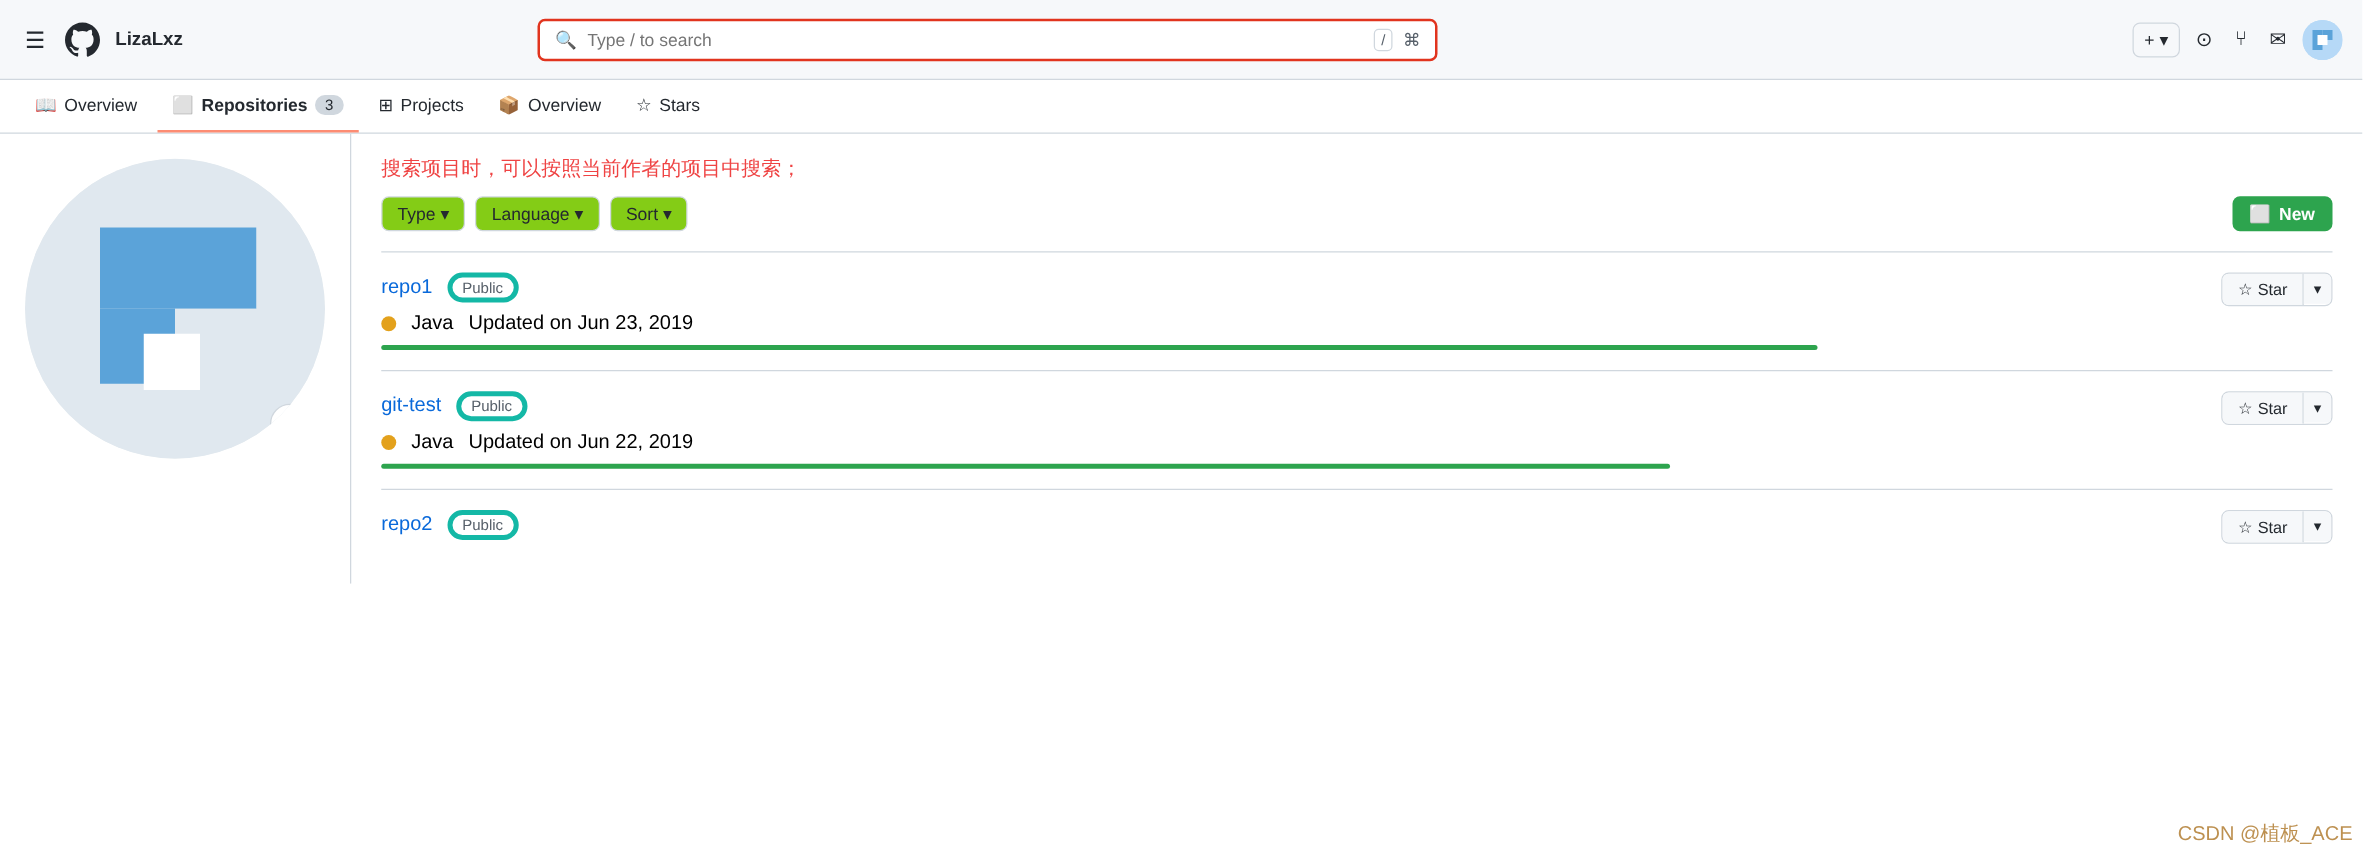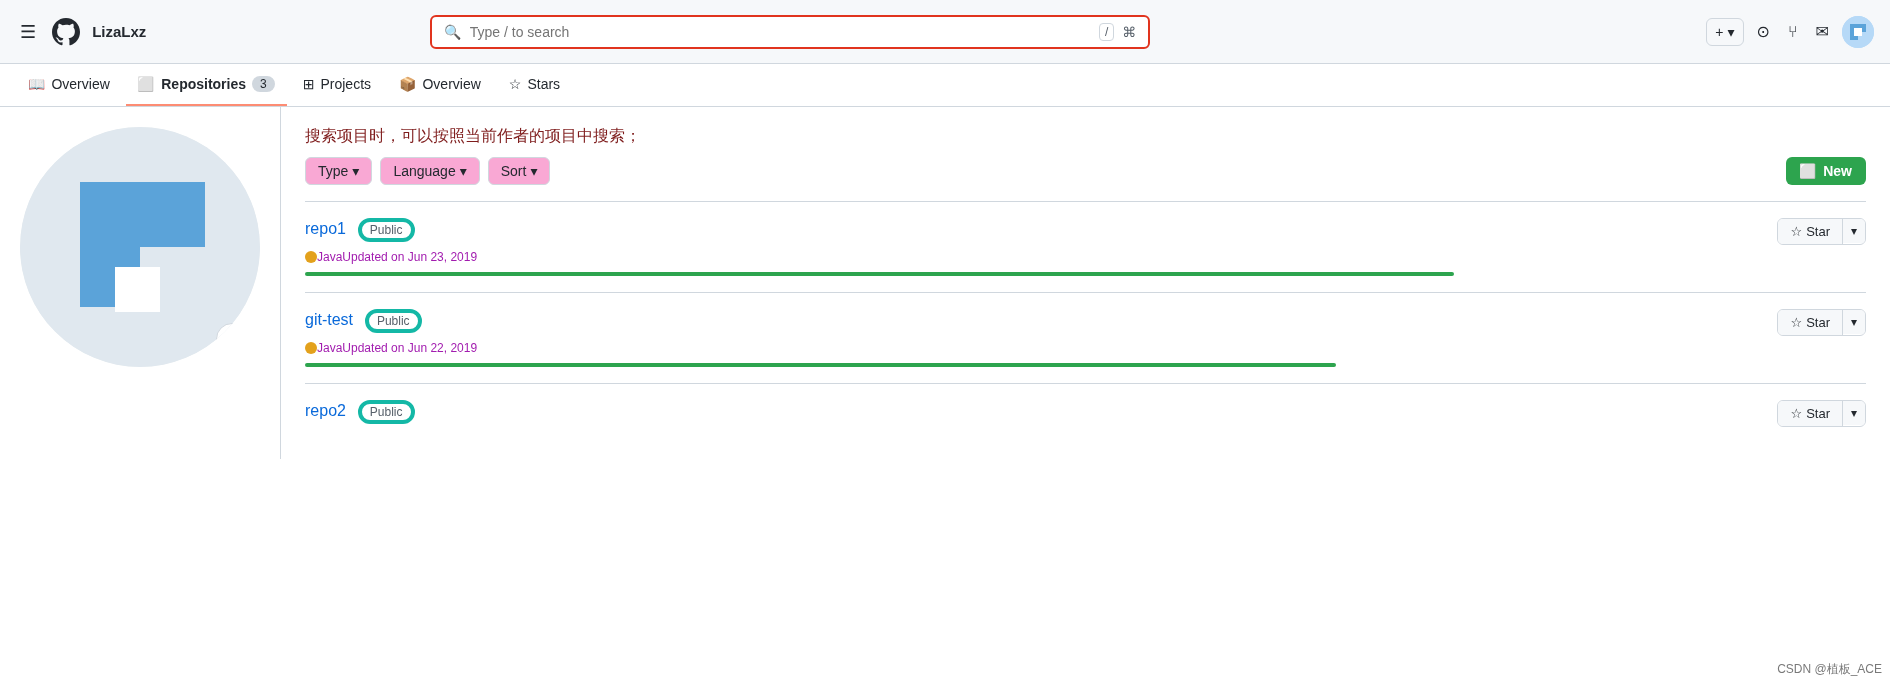--- a/index.html
+++ b/index.html
@@ -175,21 +175,21 @@
       border-radius: 6px;
       padding: 6px 12px;
       font-size: 14px;
       color: #57606a;
       outline: none;
     }
     .filter-btn {
       border: 1px solid #d0d7de;
       border-radius: 6px;
       padding: 5px 12px;
-      background: #f9a8d4;
+      background: #84cc16;
       cursor: pointer;
       font-size: 14px;
       color: #24292f;
       display: flex;
       align-items: center;
       gap: 4px;
     }
     .new-repo-btn {
       background: #2da44e;
       color: #fff;
@@ -200,21 +200,21 @@
       font-weight: 600;
       cursor: pointer;
       display: flex;
       align-items: center;
       gap: 6px;
       margin-left: auto;
     }
 
     
     .annotation {
-      color: #7f1d1d;
+      color: #ef4444;
       font-size: 16px;
       font-weight: 500;
       line-height: 1.6;
       margin-bottom: 8px;
     }
 
     
     .repo-item {
       border-top: 1px solid #d0d7de;
       padding: 16px 0;
@@ -237,24 +237,24 @@
       border-radius: 20px;
       padding: 1px 8px;
       font-size: 12px;
       color: #57606a;
       font-weight: 500;
       margin-left: 8px;
     }
     .repo-meta {
       display: flex;
       align-items: center;
-      gap: 0;
+      gap: 12px;
       margin-top: 8px;
-      font-size: 12px;
-      color: #a21caf;
+      font-size: 16px;
+      color: #000000;
     }
     .lang-dot {
       width: 12px;
       height: 12px;
       border-radius: 50%;
       background: #e3a11c;
       display: inline-block;
     }
     .star-btn-group {
       display: flex;
@@ -287,22 +287,22 @@
       height: 4px;
       background: #2da44e;
       border-radius: 2px;
       margin-top: 8px;
       width: 80%;
     }
     .watermark {
       position: fixed;
       bottom: 12px;
       right: 8px;
-      font-size: 12px;
-      color: #404040;
+      font-size: 16px;
+      color: #a16207;
       opacity: 0.7;
     }
   </style>
 </head>
 <body>
 
 <header class="header">
   <div class="header-left">
     <button class="hamburger-btn">☰</button>
     <svg class="github-logo" viewBox="0 0 32 32" fill="currentColor" xmlns="http://www.w3.org/2000/svg">

